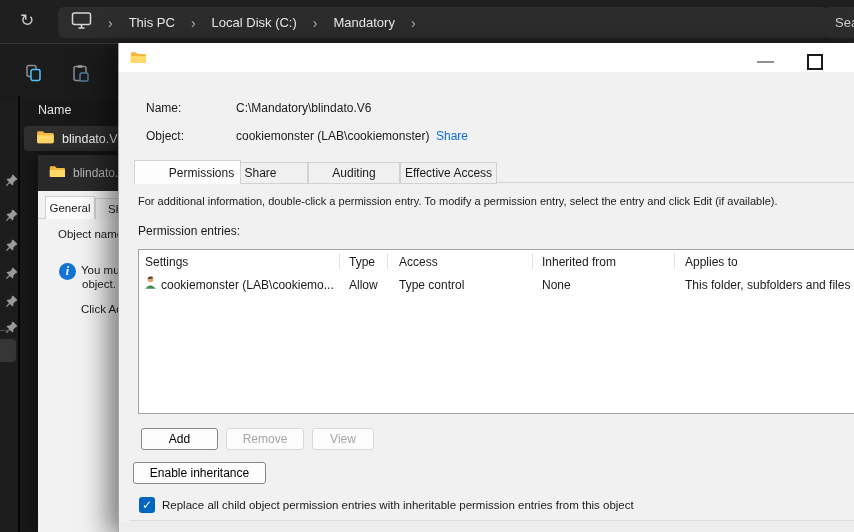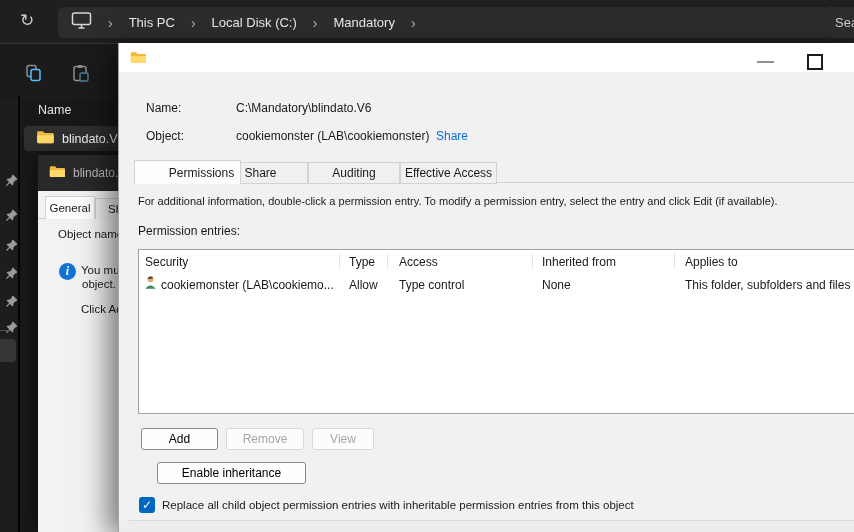--- a/index.html
+++ b/index.html
@@ -79,21 +79,21 @@
   .td{position:absolute;top:28px;font-size:12px;color:#1a1a1a;}
   .user-icon{position:absolute;left:4px;top:25px;}
   .c1{left:6px;} .c1r{left:22px;} .c2{left:210px;} .c3{left:260px;} .c4{left:403px;} .c5{left:546px;}
   .s1{left:200px;} .s2{left:248px;} .s3{left:393px;} .s4{left:535px;}
   .btn{position:absolute;height:22px;background:#fdfdfd;border:1px solid #878787;border-radius:3px;
        font-size:12px;display:flex;align-items:center;justify-content:center;color:#000;}
   .btn-disabled{border-color:#d9d9d9;color:#a5a5a5;background:#fcfcfc;}
   .btn-add{left:22px;top:385px;width:77px;}
   .btn-remove{left:107px;top:385px;width:78px;}
   .btn-view{left:193px;top:385px;width:62px;text-align:right;}
-  .btn-inherit{left:38px;top:419px;width:149px;}
+  .btn-inherit{left:14px;top:419px;width:133px;}
   .checkbox{left:20px;top:454px;width:16px;height:16px;background:#0067c0;border-radius:3px;color:#fff;
             display:flex;align-items:center;justify-content:center;font-size:12px;
             font-family:"DejaVu Sans",sans-serif;}
   .checkbox-label{left:43px;top:456px;font-size:11.5px;}
   .bottom-sep{left:10px;top:477px;width:726px;height:1px;background:#dadada;}
   .bottom-strip{left:0;top:478px;width:736px;height:11px;background:#ededed;}
 </style>
 </head>
 <body>
 
@@ -223,21 +223,21 @@
     <div class="abs stabline"></div>
     <div class="stab stab-share">Share</div>
     <div class="stab stab-eff">Effective Access</div>
     <div class="stab stab-audit">Auditing</div>
     <div class="stab stab-active stab-perm">Permissions</div>
 
     <div class="abs instruction nowrap">For additional information, double-click a permission entry. To modify a permission entry, select the entry and click Edit (if available).</div>
     <div class="abs entries-label">Permission entries:</div>
 
     <div class="abs table">
-      <div class="th c1">Security</div>
+      <div class="th c1">Settings</div>
       <div class="th c2">Type</div>
       <div class="th c3">Access</div>
       <div class="th c4">Inherited from</div>
       <div class="th c5">Applies to</div>
       <div class="vsep s1"></div>
       <div class="vsep s2"></div>
       <div class="vsep s3"></div>
       <div class="vsep s4"></div>
 
       <div>

